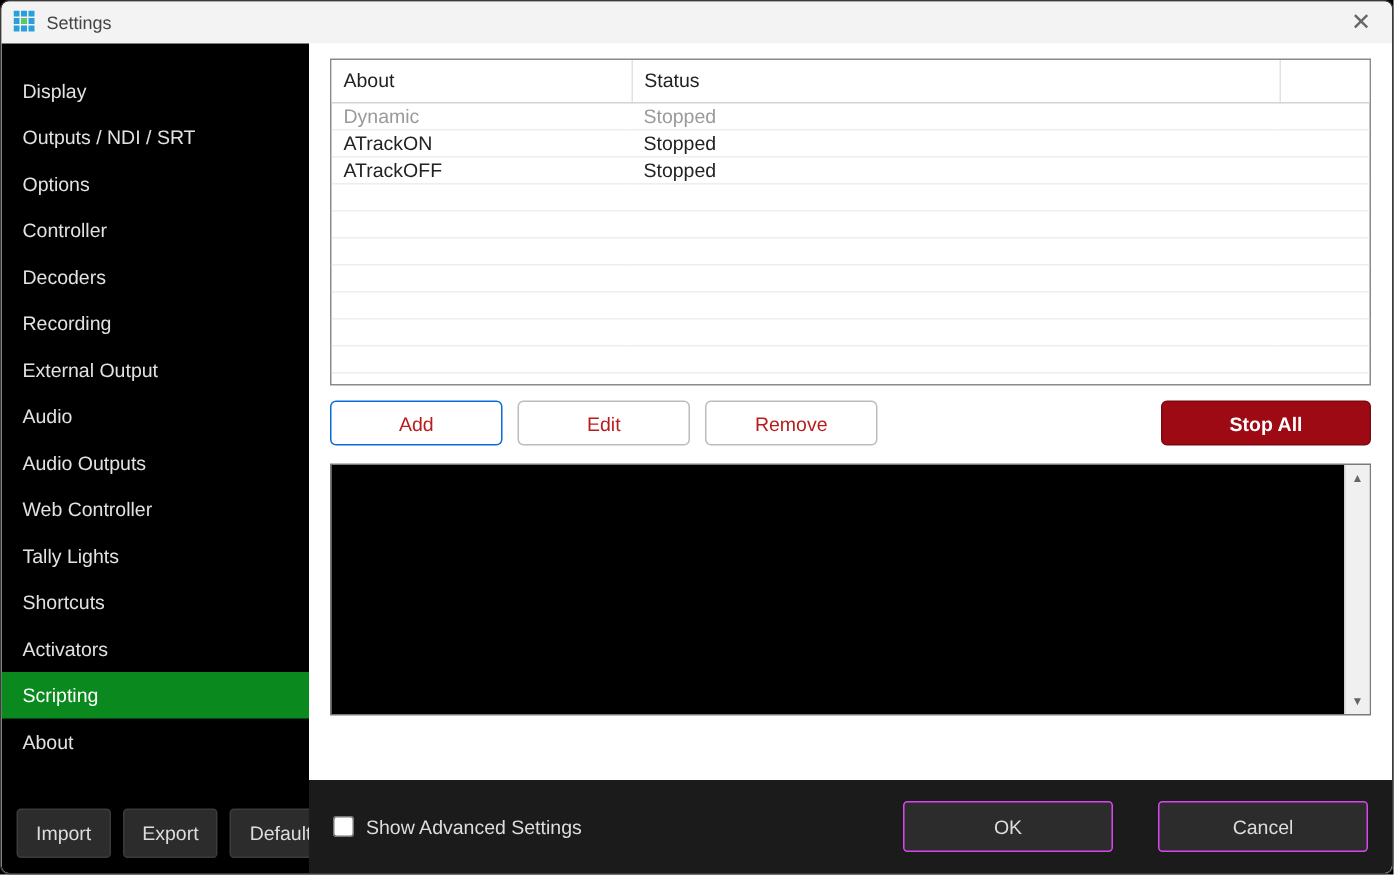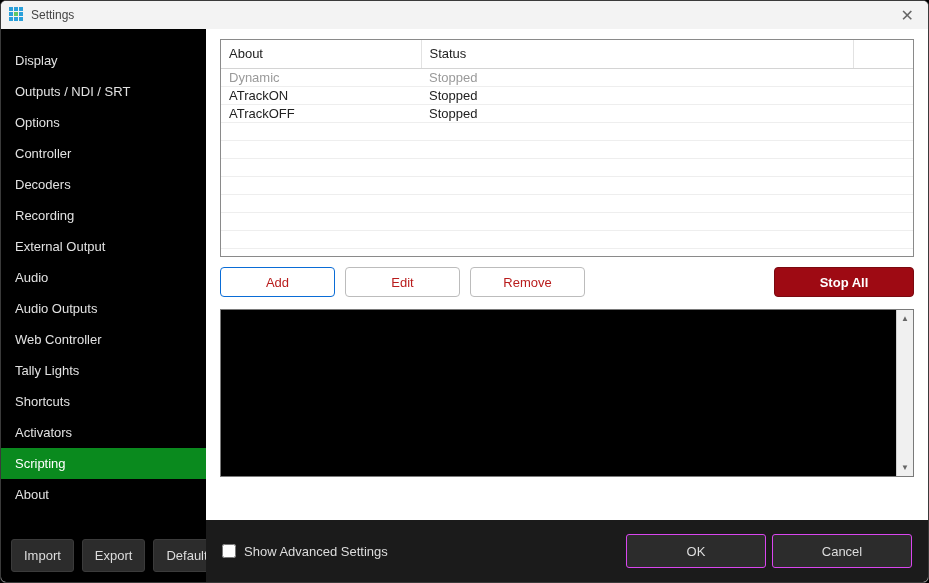--- a/index.html
+++ b/index.html
@@ -50,21 +50,21 @@
 .act-spacer { flex: 1; }
 .act-btn.stop { width: 140px; background: #9e0a13; color: #fff; border: 1px solid #7a0910; font-weight: 600; }
 
 
 .editor-wrap { margin-top: 12px; height: 168px; display: flex; border: 1px solid #7a7a7a; }
 .editor { flex: 1; background: #000; }
 .editor-scroll { width: 17px; background: #f0f0f0; display: flex; flex-direction: column; align-items: center; justify-content: space-between; border-left: 1px solid #cfcfcf; }
 .scroll-btn { width: 17px; height: 17px; display: flex; align-items: center; justify-content: center; font-size: 8px; color: #666; cursor: pointer; }
 
 
-.bottombar { height: 62px; background: #1b1b1b; display: flex; align-items: center; padding: 0 16px; gap: 6px; color: #ddd; }
+.bottombar { height: 62px; background: #1b1b1b; display: flex; align-items: center; padding: 0 16px; gap: 30px; color: #ddd; }
 .chk { display: flex; align-items: center; gap: 8px; font-size: 13px; cursor: pointer; }
 .chk input { width: 14px; height: 14px; accent-color: #fff; }
 .bottombar .spacer { flex: 1; }
 .bottom-btn { width: 140px; height: 34px; background: #2c2c2c; color: #ddd; border: 1px solid #d946ef; border-radius: 3px; font-size: 13px; cursor: pointer; }
 </style>
 </head>
 <body>
 
 <div class="window">
 

